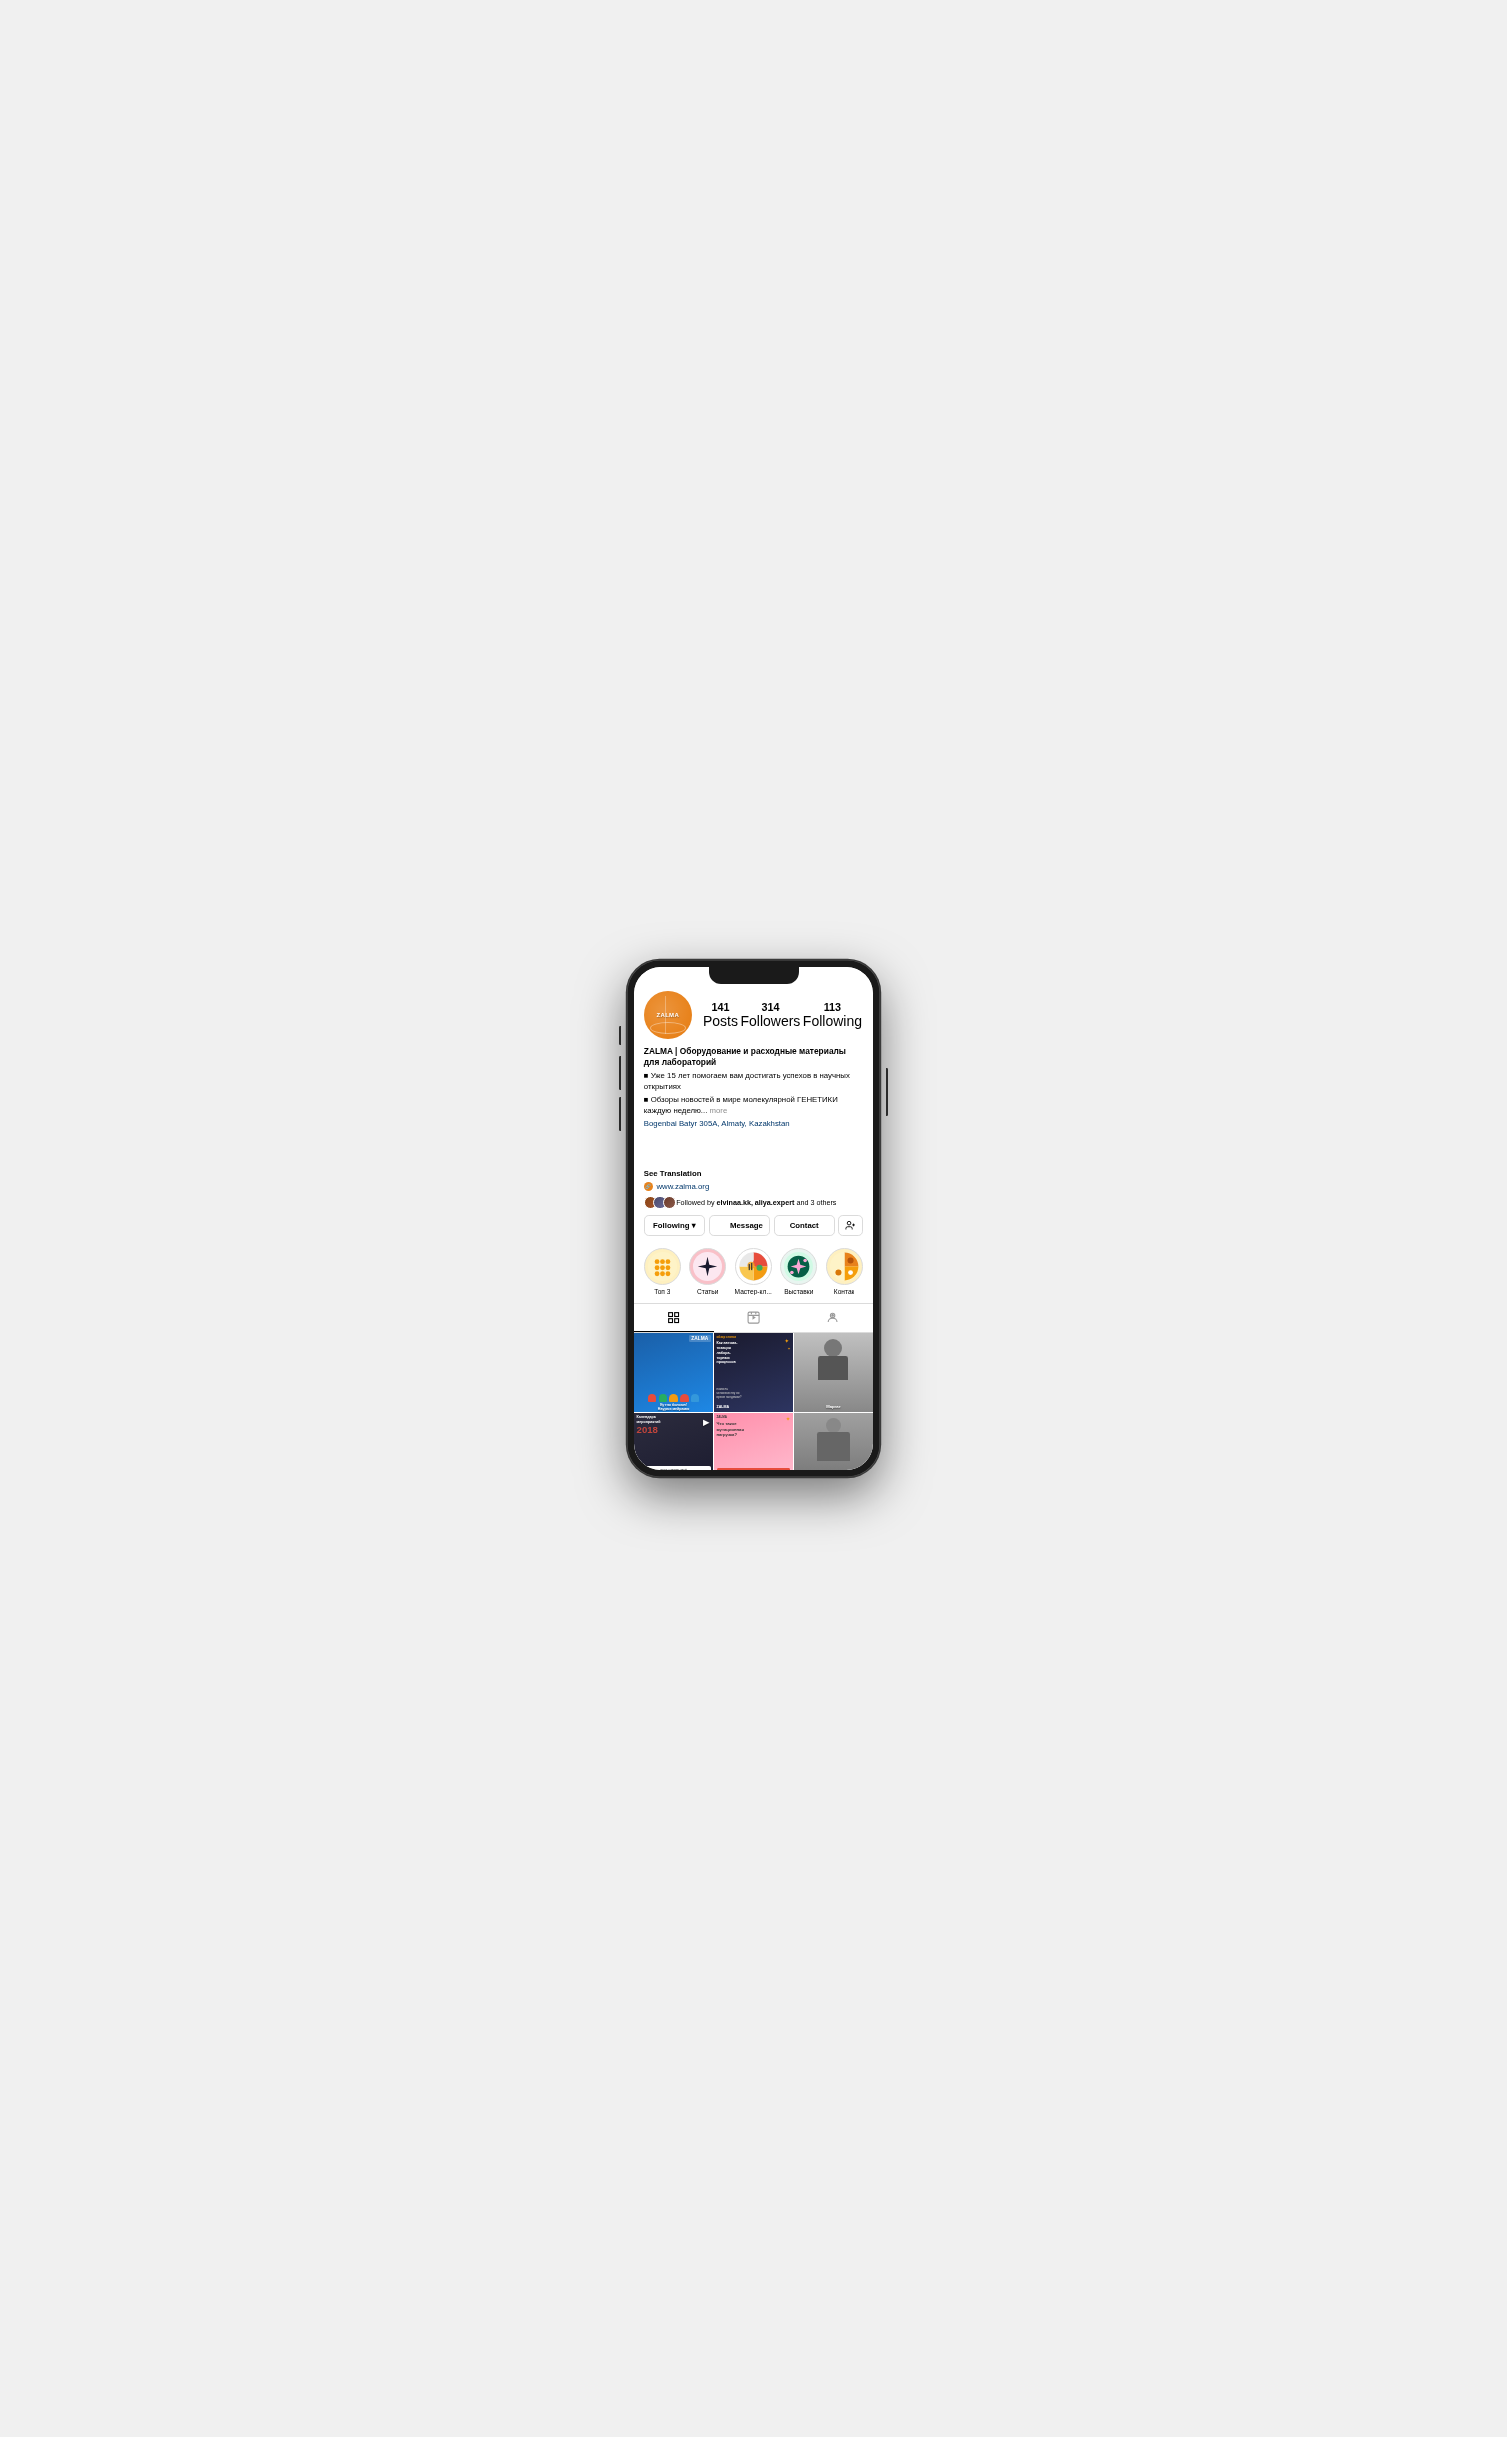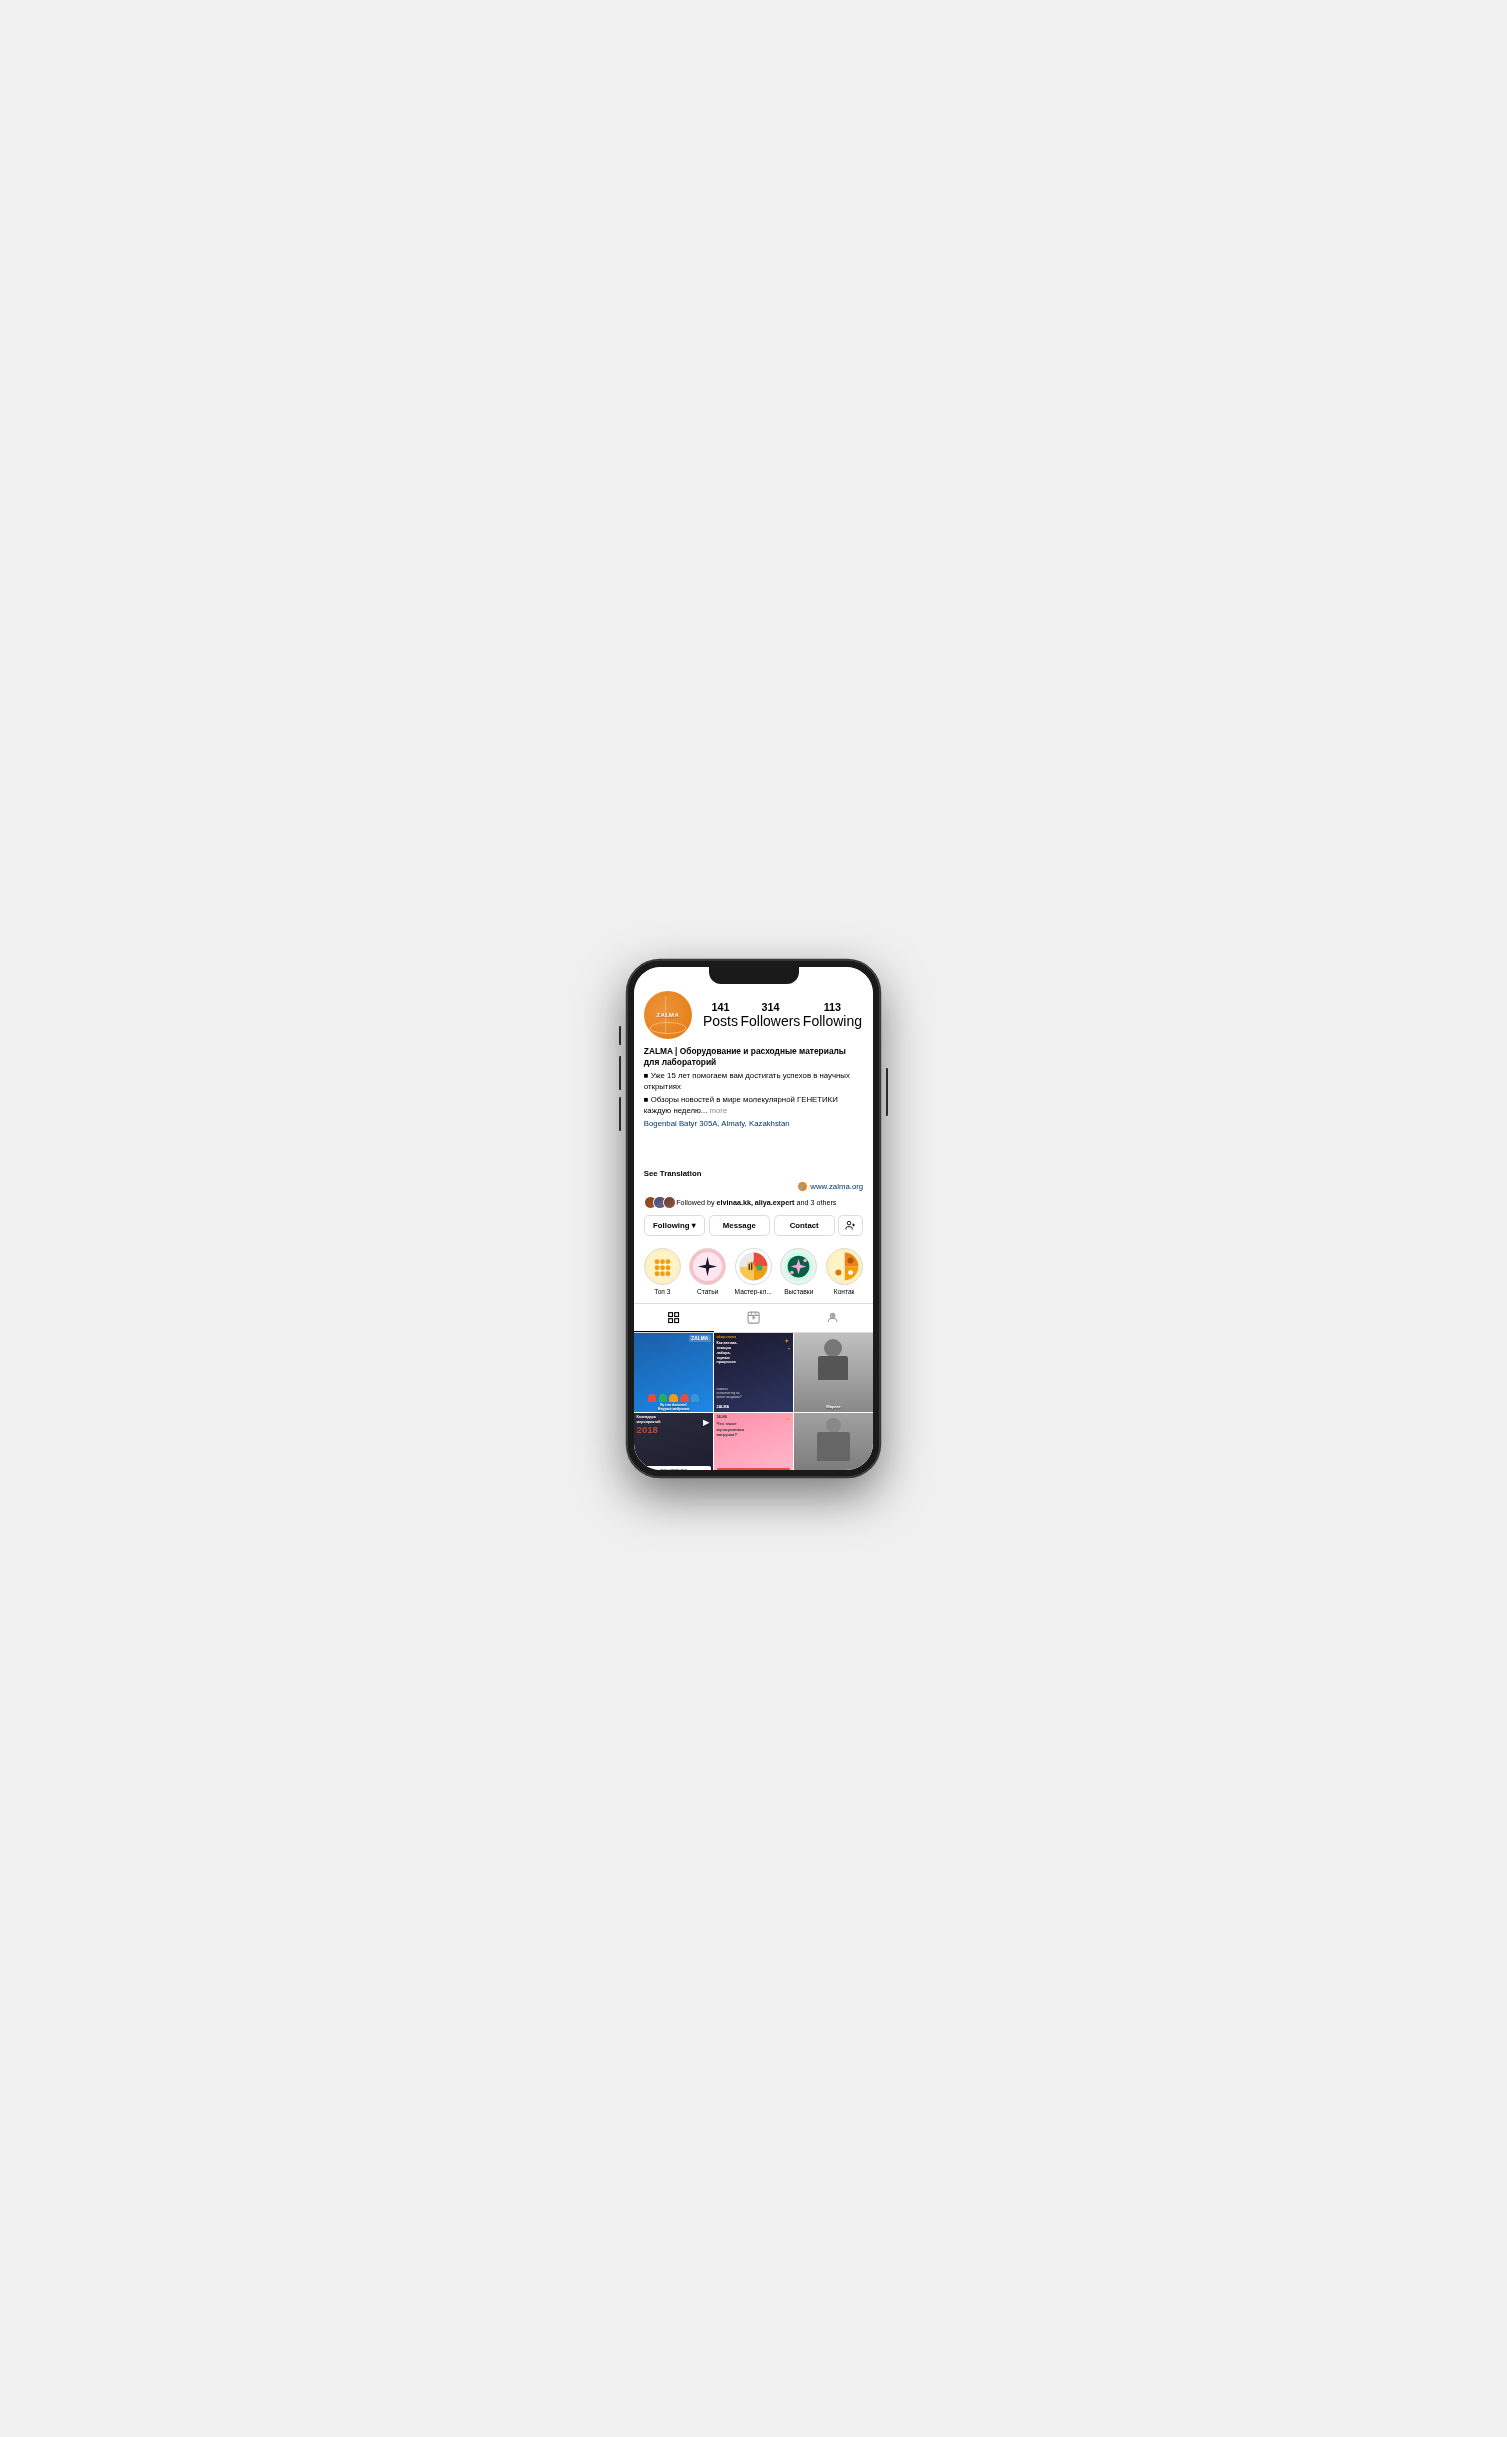--- a/index.html
+++ b/index.html
@@ -189,21 +189,20 @@
       margin-top: 41px;
     }
 
     .bio-link {
       display: flex;
       align-items: center;
       gap: 3px;
       font-size: 7.8px;
       color: #00376b;
       margin-bottom: 4.8px;
-      justify-content: flex-end;
     }
 
     .link-icon {
       width: 9.6px;
       height: 9.6px;
       background: #E8821B;
       border-radius: 50%;
       display: flex;
       align-items: center;
       justify-content: center;
@@ -269,21 +268,21 @@
     }
 
     .btn-message {
       flex: 1;
       border: 0.6px solid #dbdbdb;
       background: #fff;
       border-radius: 4.8px;
       padding: 4.2px 6px;
       font-size: 7.8px;
       font-weight: 600;
-      text-align: center;
+      text-align: right;
       cursor: pointer;
     }
 
     .btn-contact {
       flex: 1;
       border: 0.6px solid #dbdbdb;
       background: #fff;
       border-radius: 4.8px;
       padding: 4.2px 6px;
       font-size: 7.8px;

